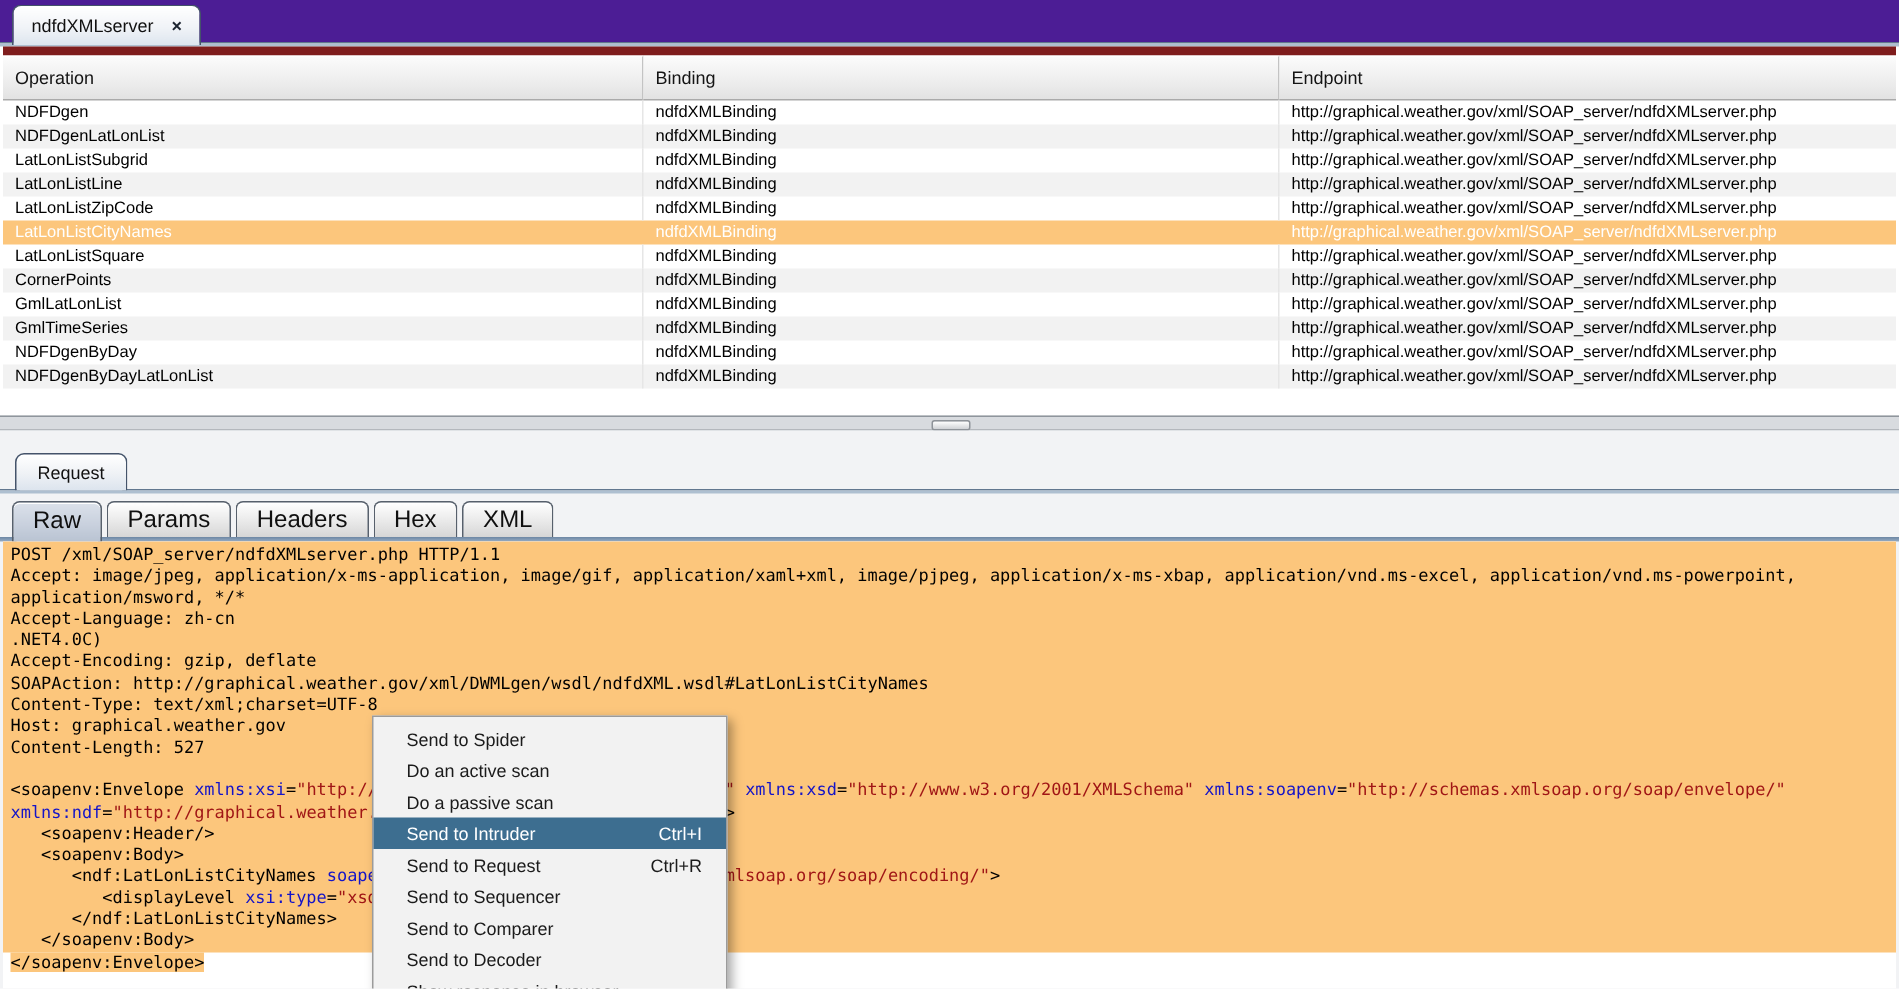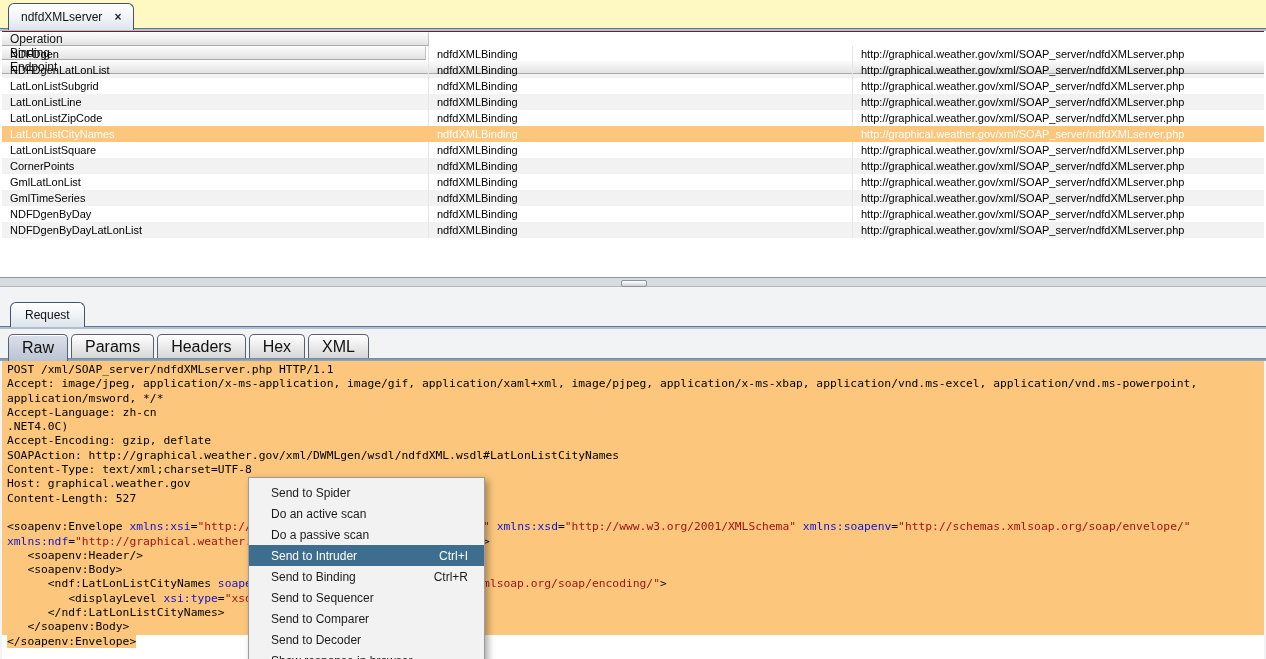--- a/index.html
+++ b/index.html
@@ -2,34 +2,34 @@
 <html style="--row-orange: #FCC67C; --sel-orange: #FCC67C; --menu-hi: #3D6E90; --c-k: #000000; --c-b: #1414C8; --c-r: #A01616;"><head>
 <meta charset="utf-8">
 <style>
   html,body{margin:0;padding:0;}
   body{
     width:1266px;height:659px;position:relative;overflow:hidden;
     background:#ffffff;font-family:"Liberation Sans",sans-serif;
     -webkit-font-smoothing:antialiased;
   }
   
-  .tabstrip{position:absolute;top:0;left:0;right:0;height:28px;background:#fef9c3;}
+  .tabstrip{position:absolute;top:0;left:0;right:0;height:28px;background:#4c1d95;}
   .strip-line-dark{position:absolute;top:28px;left:0;right:0;height:1px;background:#62778f;}
   .strip-line-light{position:absolute;top:29px;left:0;right:0;height:2px;background:#aebfd0;}
   .main-tab{
     position:absolute;left:8px;top:3px;height:27px;z-index:3;box-sizing:border-box;
     border:1px solid #44536a;border-bottom:none;border-radius:6px 6px 0 0;
     background:linear-gradient(#ffffff 0%,#f0f3f7 55%,#dde5ee 100%);
     display:flex;align-items:center;gap:12px;padding:0 12px;
     font-size:12px;color:#111;box-shadow:inset 0 1px 0 #ffffff;
   }
   .tab-close{font-weight:bold;font-size:12px;color:#1c2430;cursor:pointer;line-height:1;}
   
   .table-area{position:absolute;top:31px;left:2px;right:2px;}
-  .thead{display:flex;height:15px;box-sizing:border-box;border-top:1px solid #7f1d1d;flex-direction:column;}
+  .thead{display:flex;height:36px;box-sizing:border-box;border-top:6px solid #7f1d1d;}
   .th{
     box-sizing:border-box;height:100%;padding-left:8px;
     display:flex;align-items:center;font-size:12px;color:#141414;
     background:linear-gradient(#fbfbfb 0%,#ededed 60%,#e2e2e2 100%);
     border-right:1px solid #c3c3c3;border-bottom:1px solid #aaaaaa;border-top:1px solid #ffffff;
   }
   .tbody{background:#ffffff;}
   .tr{display:flex;height:16px;}
   .tr:nth-child(even){background:#f2f2f2;}
   .tr.sel{background:var(--row-orange);}
@@ -240,21 +240,21 @@
     </div>
     <div class="mi">
       <span class="mi-label">Do a passive scan</span>
       <span class="mi-key"></span>
     </div>
     <div class="mi hi">
       <span class="mi-label">Send to Intruder</span>
       <span class="mi-key">Ctrl+I</span>
     </div>
     <div class="mi">
-      <span class="mi-label">Send to Binding</span>
+      <span class="mi-label">Send to Request</span>
       <span class="mi-key">Ctrl+R</span>
     </div>
     <div class="mi">
       <span class="mi-label">Send to Sequencer</span>
       <span class="mi-key"></span>
     </div>
     <div class="mi">
       <span class="mi-label">Send to Comparer</span>
       <span class="mi-key"></span>
     </div>

